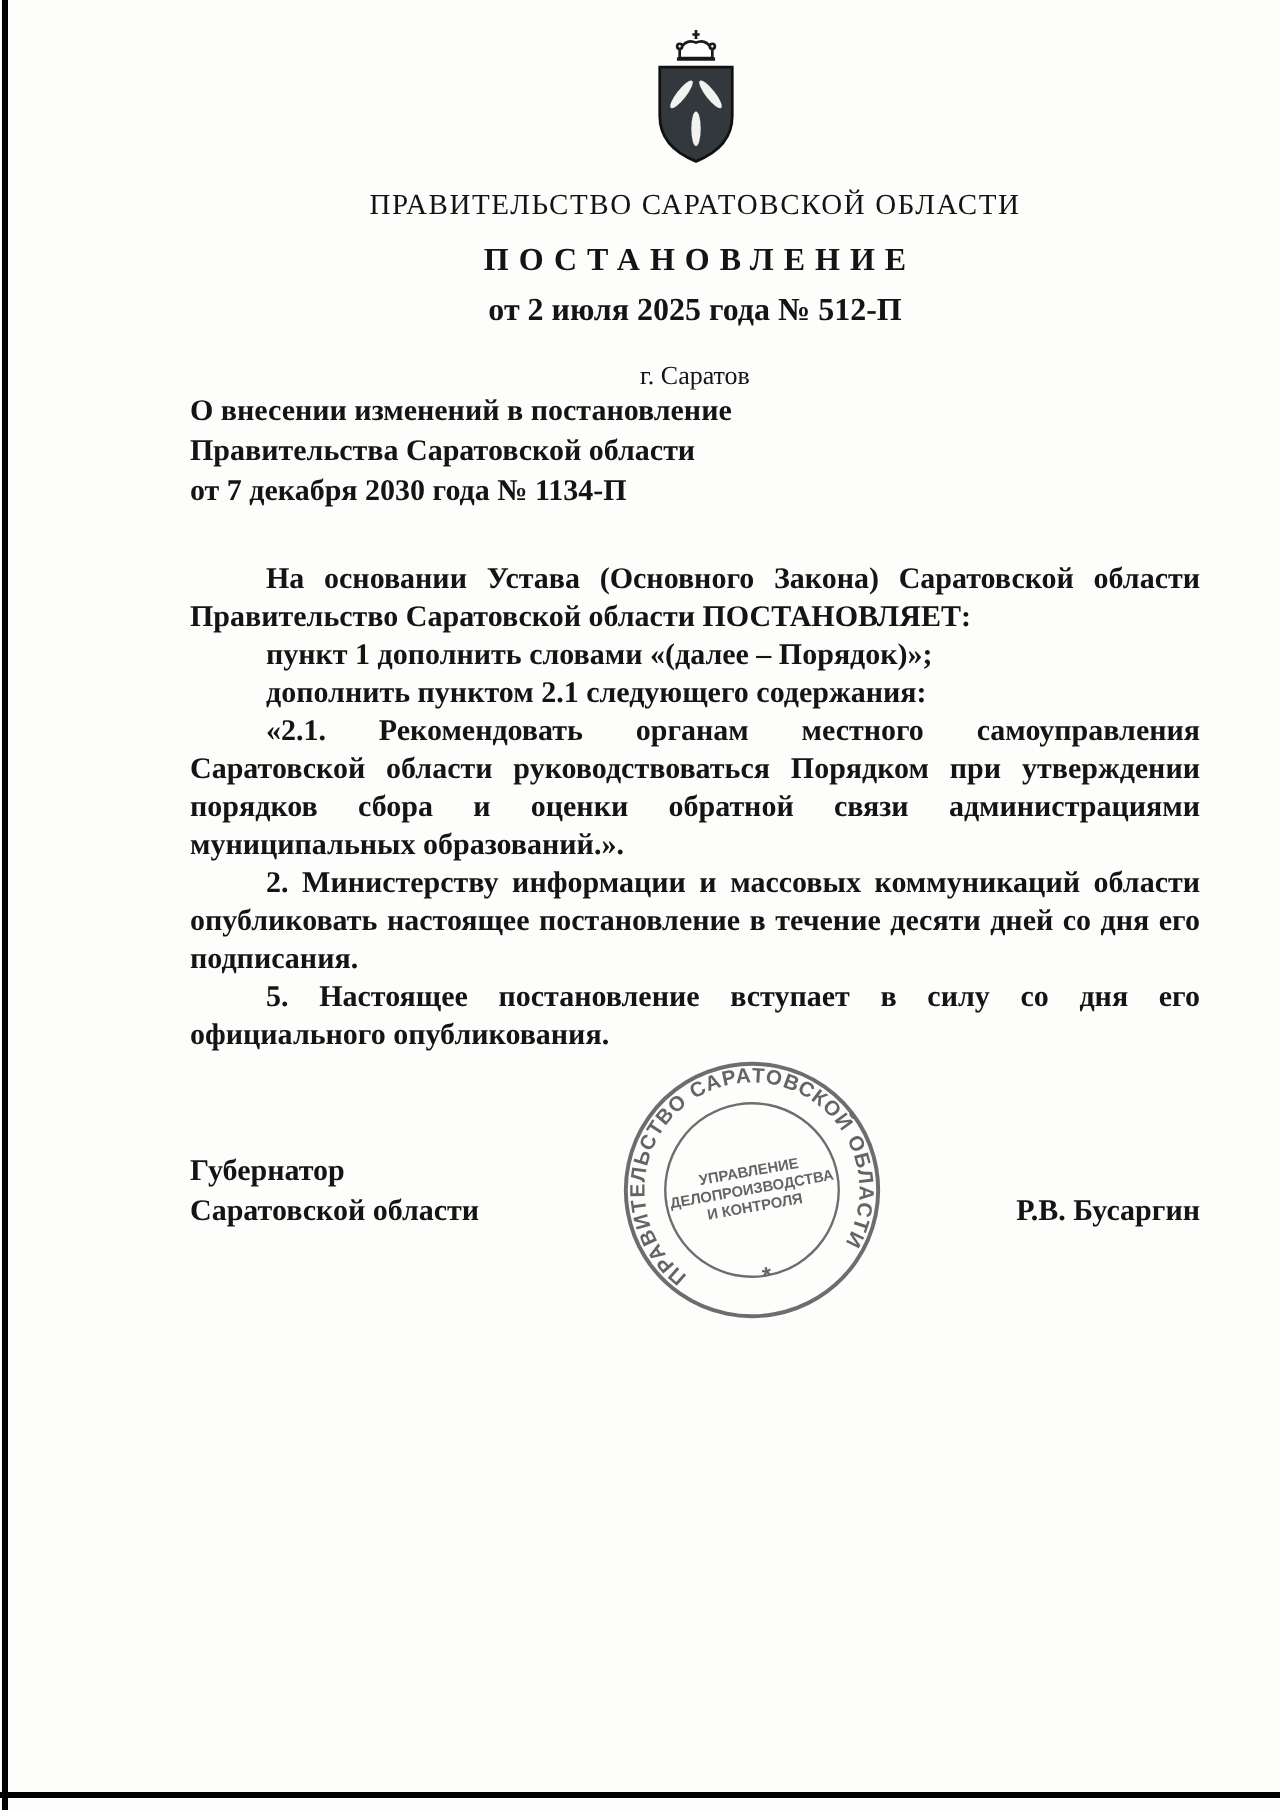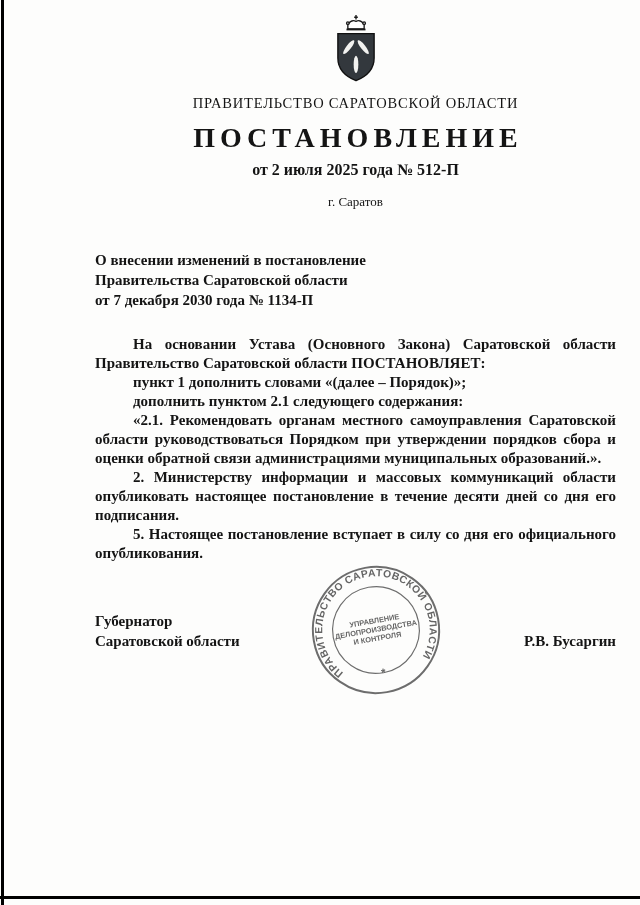--- a/index.html
+++ b/index.html
@@ -18,57 +18,56 @@
     width: 3px; height: 100%;
     background: #000;
   }
   .edge-bottom {
     position: absolute; left: 0; bottom: 6px;
     width: 100%; height: 3px;
     background: #000;
   }
   .content {
     position: absolute;
-    left: 95px; right: 24px; top: 0;
+    left: 95px; right: 40px; top: 0;
   }
   .arms {
     width: 58px;
     margin: 10px auto 0;
     display: block;
   }
   .org-name {
     text-align: center;
     margin-top: 7px;
     font-size: 14.5px;
     letter-spacing: 0.8px;
     white-space: nowrap;
   }
   .doc-type {
     text-align: center;
     margin-top: 10px;
-    font-size: 28px;
+    font-size: 16px;
     font-weight: 700;
     letter-spacing: 5px;
     text-indent: 5px;
     white-space: nowrap;
   }
   .date-line {
     text-align: center;
     margin-top: 7px;
     font-size: 16px;
     font-weight: 700;
     font-family: Liberation Serif, serif;
   }
   .city {
     text-align: center;
     margin-top: 15px;
     font-size: 13px;
   }
   .title {
-    margin-top: 40px;
     font-weight: 700;
     font-size: 15px;
     line-height: 20px;
   }
   .body-text {
     margin-top: 25px;
     font-size: 15px;
     line-height: 19px;
     text-align: justify;
     font-weight: bold;

